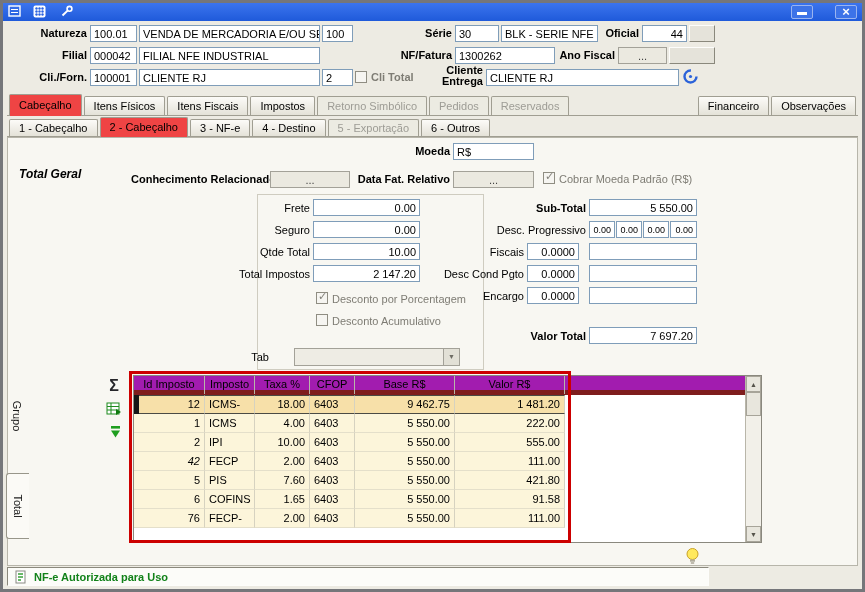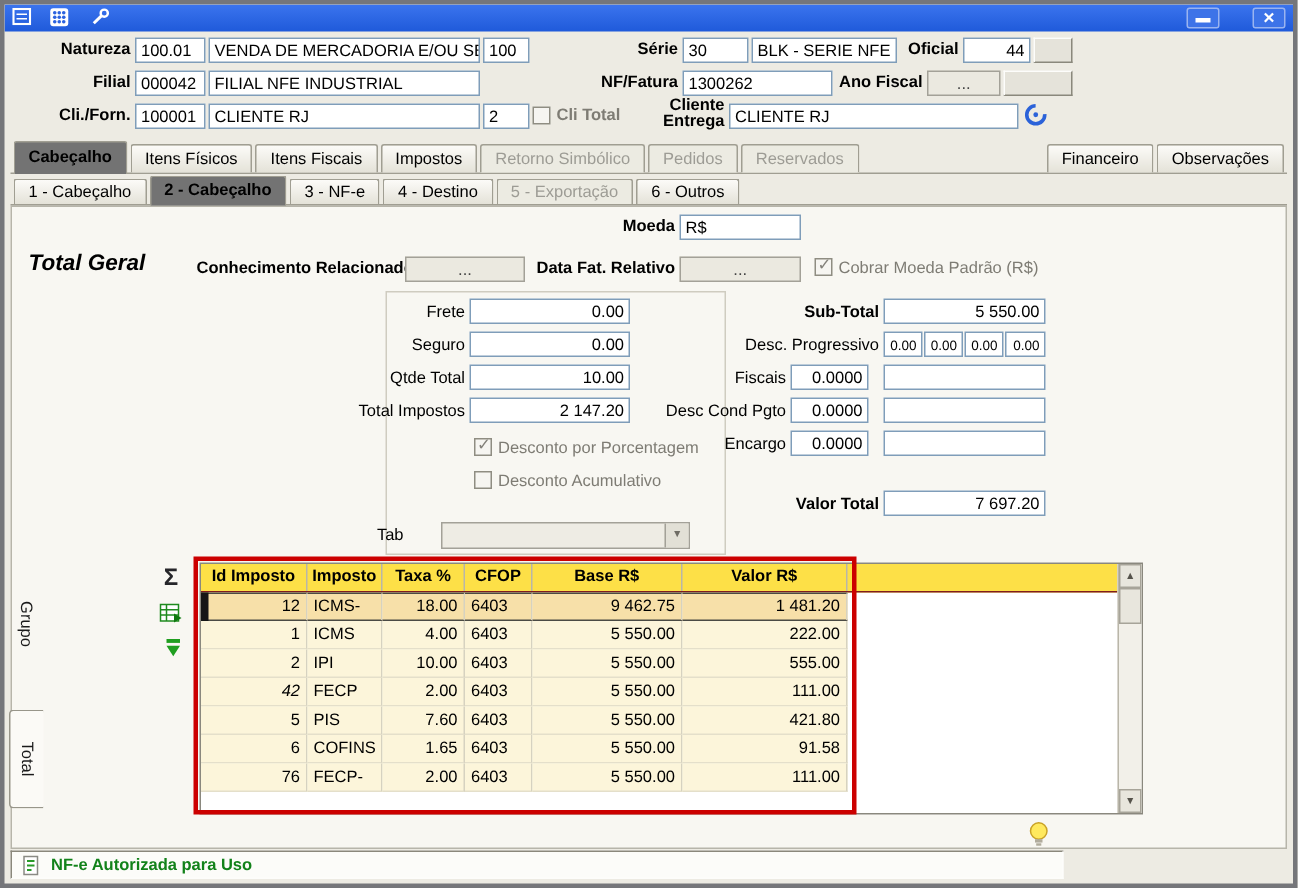--- a/index.html
+++ b/index.html
@@ -29,47 +29,47 @@
 .raised{position:absolute;height:17px;background:#e5e3da;border:1px solid;border-color:#fdfdfb #8a887c #8a887c #fdfdfb;}
 .cb{position:absolute;width:12px;height:12px;background:#f6f5f1;border:1px solid #8f8d82;}
 .cb.checked::before{content:"✓";position:absolute;left:1px;top:-3px;font-size:11px;font-weight:bold;color:#83817a;}
 .cblab{position:absolute;color:#7e7c74;font-weight:bold;white-space:nowrap;}
 .cblab2{position:absolute;color:#7e7c74;white-space:nowrap;}
 
 
 .tabbar{position:absolute;display:flex;align-items:flex-end;gap:2px;padding:0 2px;z-index:2;}
 .tabbar .tab{height:19px;line-height:18px;padding:0 9px;background:linear-gradient(#fcfbf8,#e4e2d8);
   border:1px solid #a09e92;border-bottom:none;border-radius:2px 2px 0 0;margin-bottom:1px;white-space:nowrap;}
-.tabbar .tab.active{height:22px;line-height:21px;background:#737373;margin-bottom:0;position:relative;z-index:3;font-weight:bold;}
+.tabbar .tab.active{height:22px;line-height:21px;background:#ef4444;margin-bottom:0;position:relative;z-index:3;}
 .tabbar.sub .tab{height:17px;line-height:16px;}
 .tabbar.sub .tab.active{height:20px;line-height:19px;}
 .tabbar .tab.disabled{color:#9d9c95;background:#ecebe2;}
 .tabline{position:absolute;height:1px;background:#a09e92;z-index:1;}
 .panel{position:absolute;left:4px;right:4px;top:134px;height:429px;background:#f8f7f2;border:1px solid #b7b5aa;}
 
-.section-title{position:absolute;font-weight:bold;font-style:italic;font-size:15px;}
+.section-title{position:absolute;font-weight:bold;font-style:italic;font-size:12px;}
 .groupbox{position:absolute;border:1px solid #cfccc0;}
 .dd{position:absolute;height:18px;background:#eeece4;border:1px solid #a3a198;display:flex;}
 .dd .ddtxt{flex:1;}
 .dd .ddbtn{width:16px;background:#e2e0d6;border-left:1px solid #a3a198;color:#6e6c64;text-align:center;}
 .dd .ddbtn::before{content:"▼";font-size:7px;line-height:16px;}
 
 
 .vtab{position:absolute;left:3px;width:23px;display:flex;align-items:center;justify-content:center;color:#1a1a1a;}
 .vtab span{transform:rotate(90deg);white-space:nowrap;}
 .vtab.active{background:#fbfaf6;border:1px solid #98968a;border-right:none;border-radius:3px 0 0 3px;}
 
 
 .tool{position:absolute;width:22px;height:20px;text-align:center;}
 .sigma::before{content:"Σ";font-size:16px;font-weight:bold;color:#26262a;line-height:18px;}
 
 
 .grid{position:absolute;left:130px;top:372px;width:629px;height:168px;border:1px solid #8a887e;background:#fff;display:flex;}
 .gridcols{width:611px;height:100%;overflow:hidden;background:#fff;}
-.ghead{display:flex;height:19px;background:#fde047;border-bottom:1px solid #7f1d1d;font-weight:bold;}
+.ghead{display:flex;height:19px;background:#a21caf;border-bottom:5px solid #7f1d1d;}
 .th{height:18px;line-height:17px;text-align:center;border-right:1px solid #b9b6a9;overflow:hidden;}
 .tr{display:flex;height:19px;width:max-content;}
 .td{height:19px;line-height:18px;padding:0 4px;background:var(--rowbg);border-right:1px solid #d6d2c0;border-bottom:1px solid #e4dfca;overflow:hidden;}
 .tr.sel .td{background:var(--rowsel);border-top:1px solid #4a4a44;border-bottom:1px solid #4a4a44;line-height:16px;}
 .sb{width:16px;background:#f2f0e9;border-left:1px solid #b9b6a9;position:relative;}
 .sbbtn{position:absolute;left:0;width:15px;height:16px;background:#e8e6dd;border:1px solid #a7a499;color:#55534b;text-align:center;}
 .sbbtn.up::before{content:"▲";font-size:7px;line-height:14px;}
 .sbbtn.dn::before{content:"▼";font-size:7px;line-height:14px;}
 .sbthumb{position:absolute;left:0;top:16px;width:15px;height:24px;background:#e8e6dd;border:1px solid #a7a499;}
 .rowmarker{position:absolute;left:131px;top:392px;width:5px;height:19px;background:#161616;z-index:5;}

